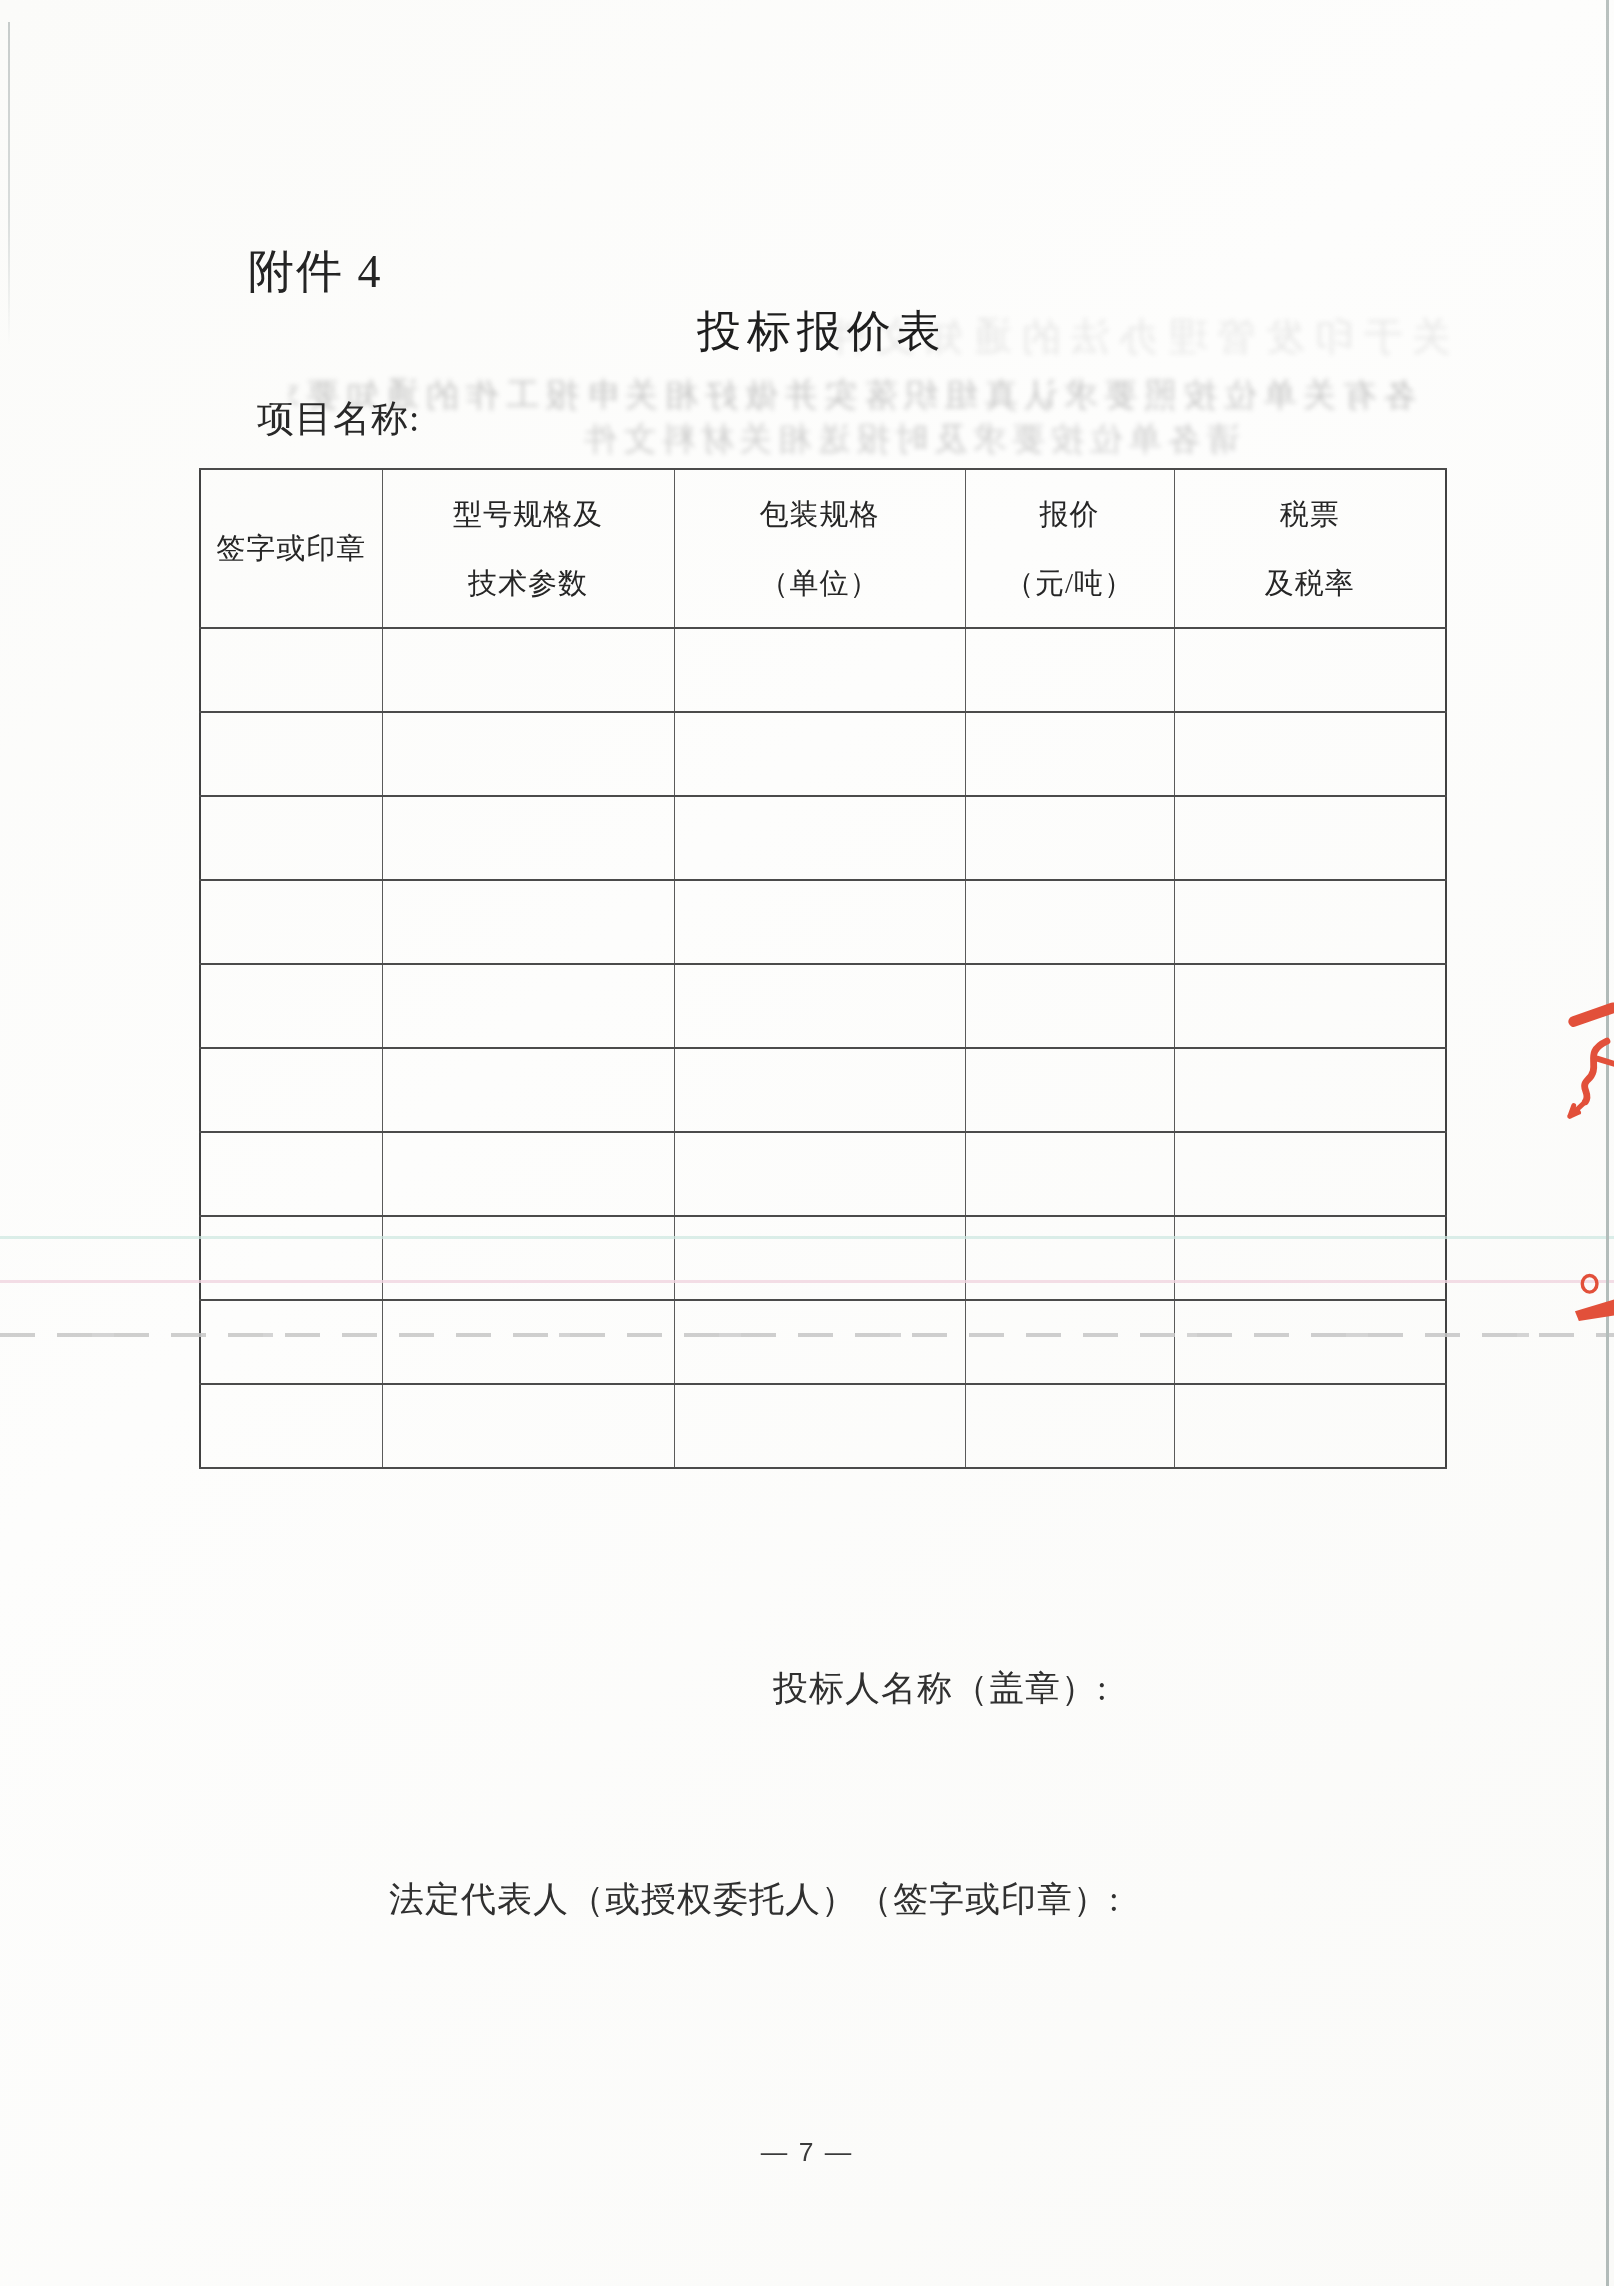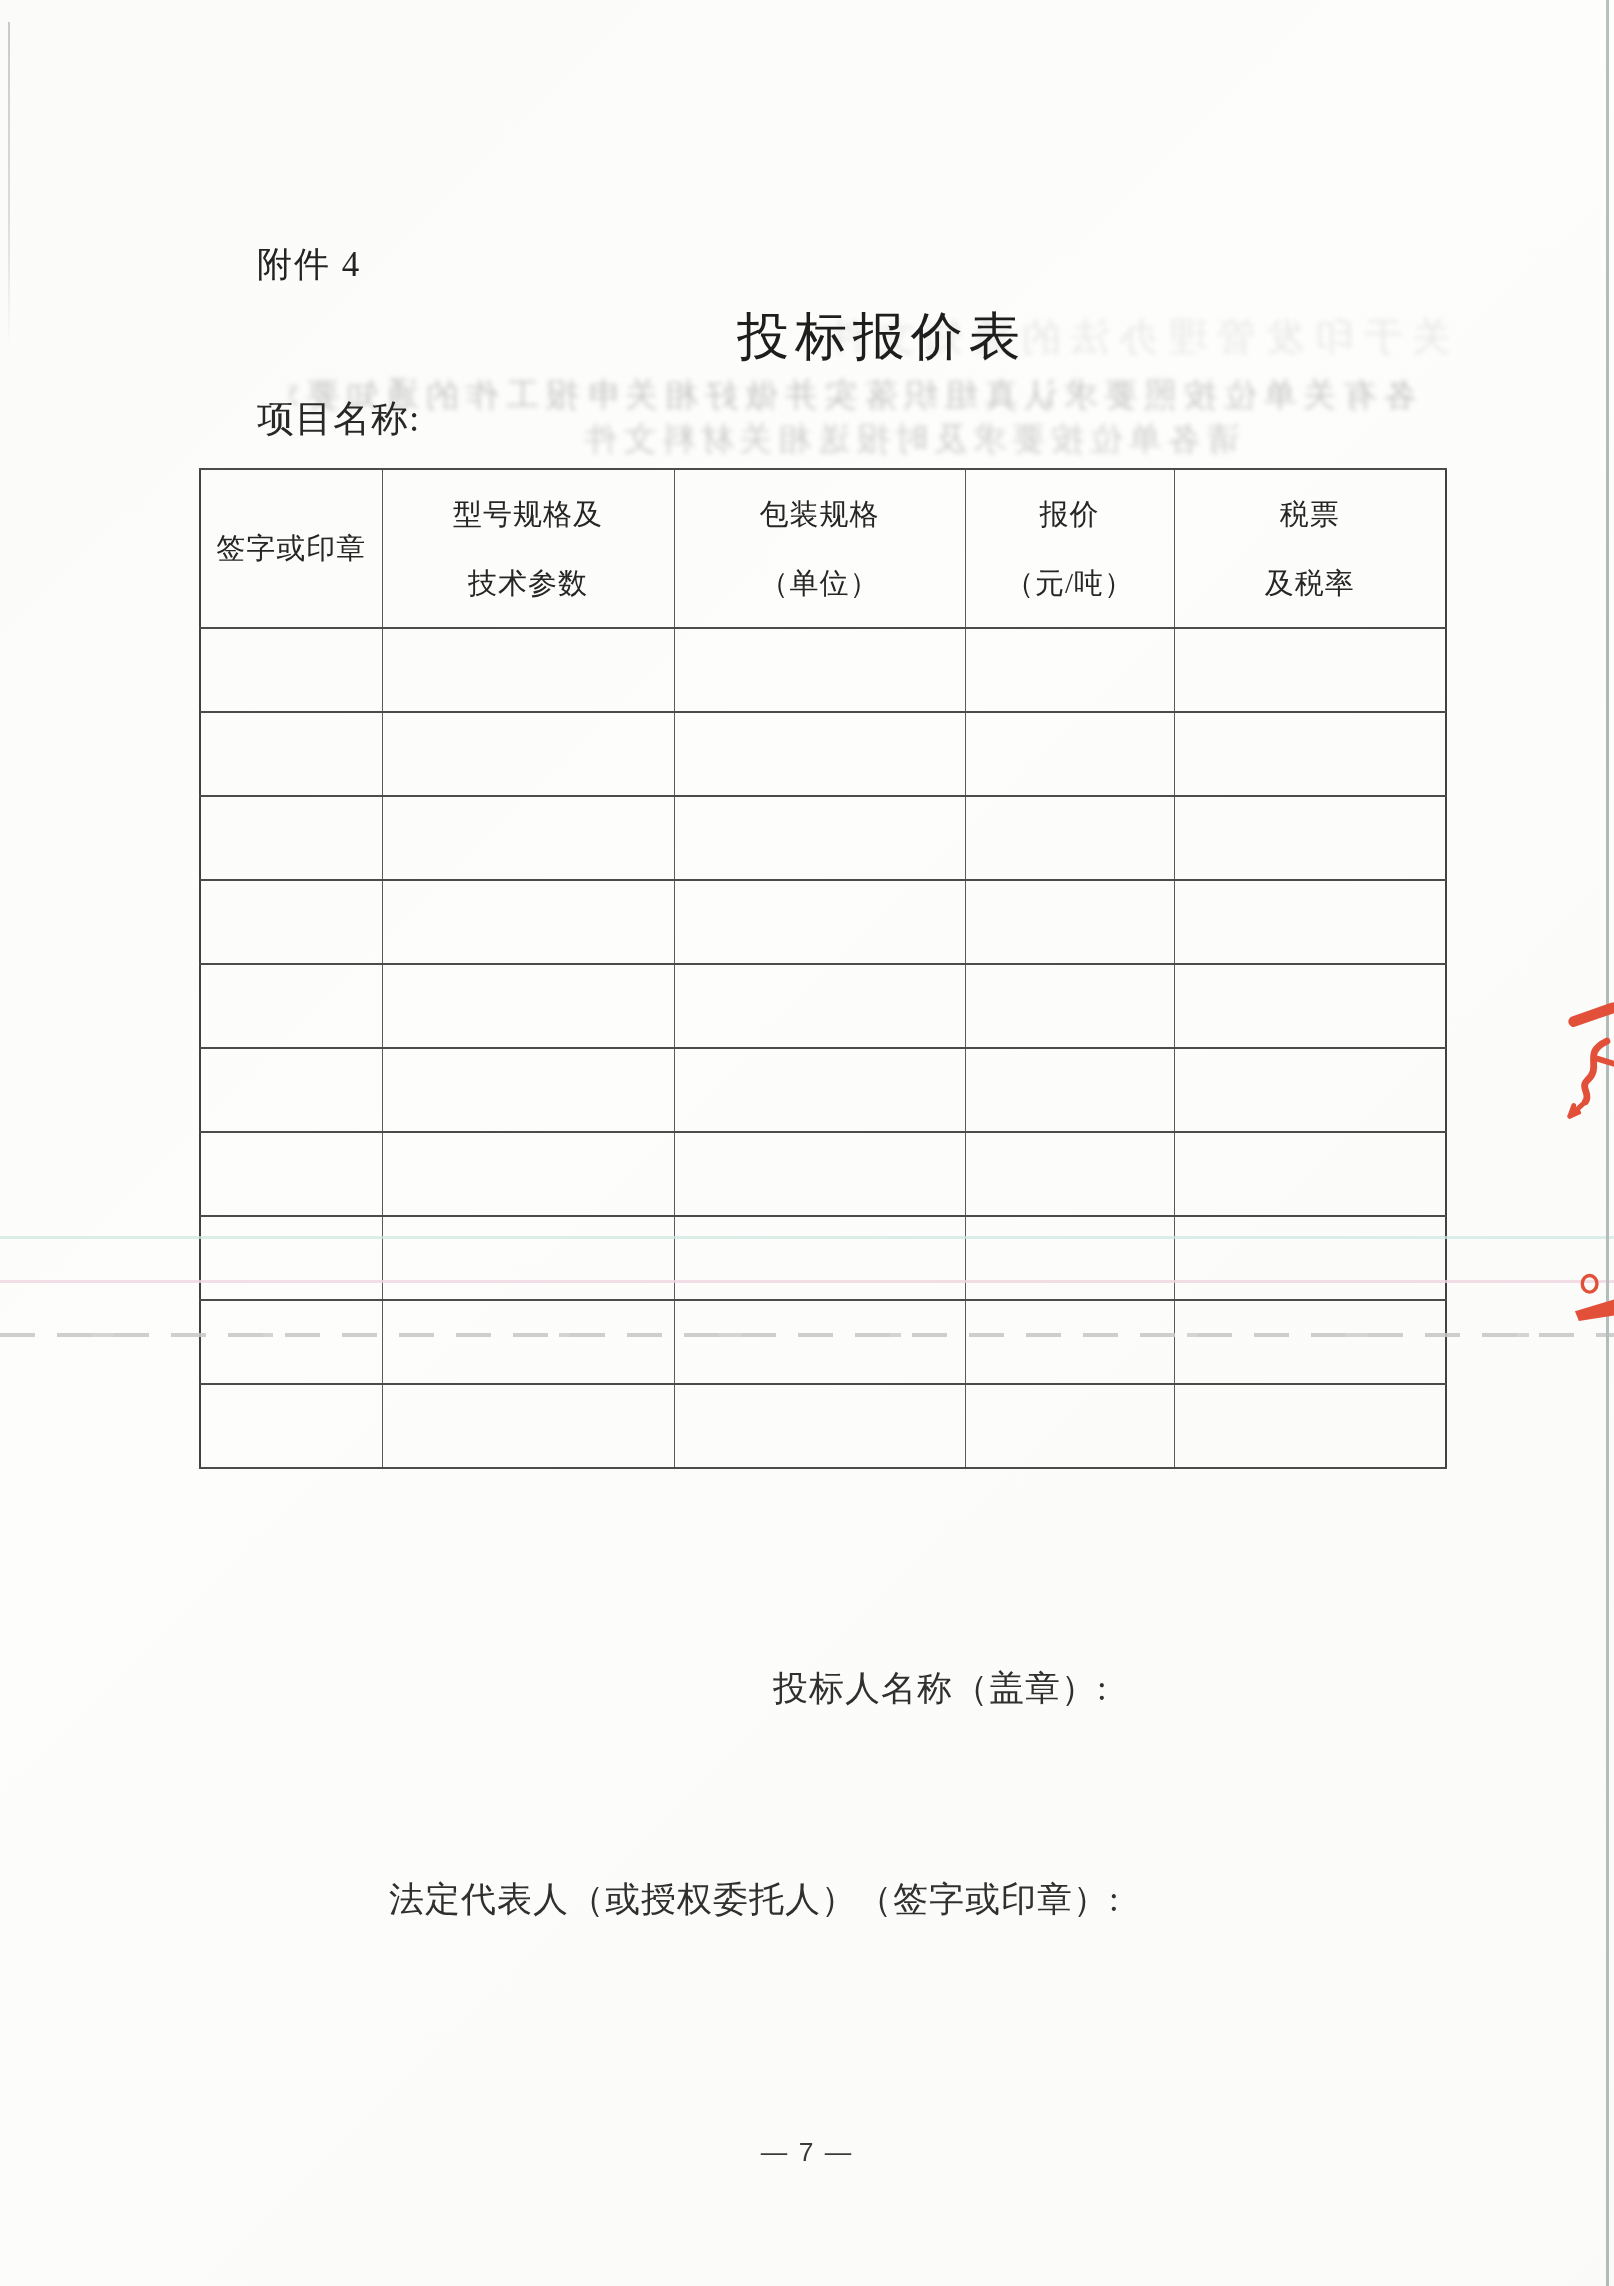--- a/index.html
+++ b/index.html
@@ -8,22 +8,22 @@
     width:1614px;height:2287px;
     margin:0 auto;
     background:linear-gradient(135deg,#fbfbf9 0%,#fdfdfc 40%,#fafaf8 100%);
     overflow:hidden;
     font-family:"Liberation Serif","DejaVu Serif",serif;
     color:#2b2b2b;
   }
   .abs{position:absolute;}
 
   
-  #attachment-label{left:257px;top:241px;font-size:35px;letter-spacing:2px;color:#242424;}
-  #page-title{left:737px;top:302px;font-size:52px;letter-spacing:5.9px;color:#1e1e1e;font-weight:500;text-align:right;}
+  #attachment-label{left:248px;top:241px;font-size:46px;letter-spacing:2px;color:#242424;}
+  #page-title{left:697px;top:302px;font-size:44px;letter-spacing:5.9px;color:#1e1e1e;font-weight:500;text-align:right;}
   #project-name-label{left:257px;top:394px;font-size:37px;letter-spacing:1px;color:#282828;}
   #bidder-name-label{left:773px;top:1665px;font-size:35px;letter-spacing:1px;color:#303030;}
   #legal-rep-label{left:389px;top:1832px;font-size:35px;letter-spacing:1px;color:#303030;margin-top:44px;}
   #page-number{left:0;top:2137px;width:1614px;text-align:center;font-size:26.5px;letter-spacing:2px;color:#3a3a3a;font-family:"Liberation Sans","DejaVu Sans",sans-serif;}
 
   
   .ghost{
     transform:scaleX(-1);
     filter:blur(2.9px);
     color:#6e6e6e;

